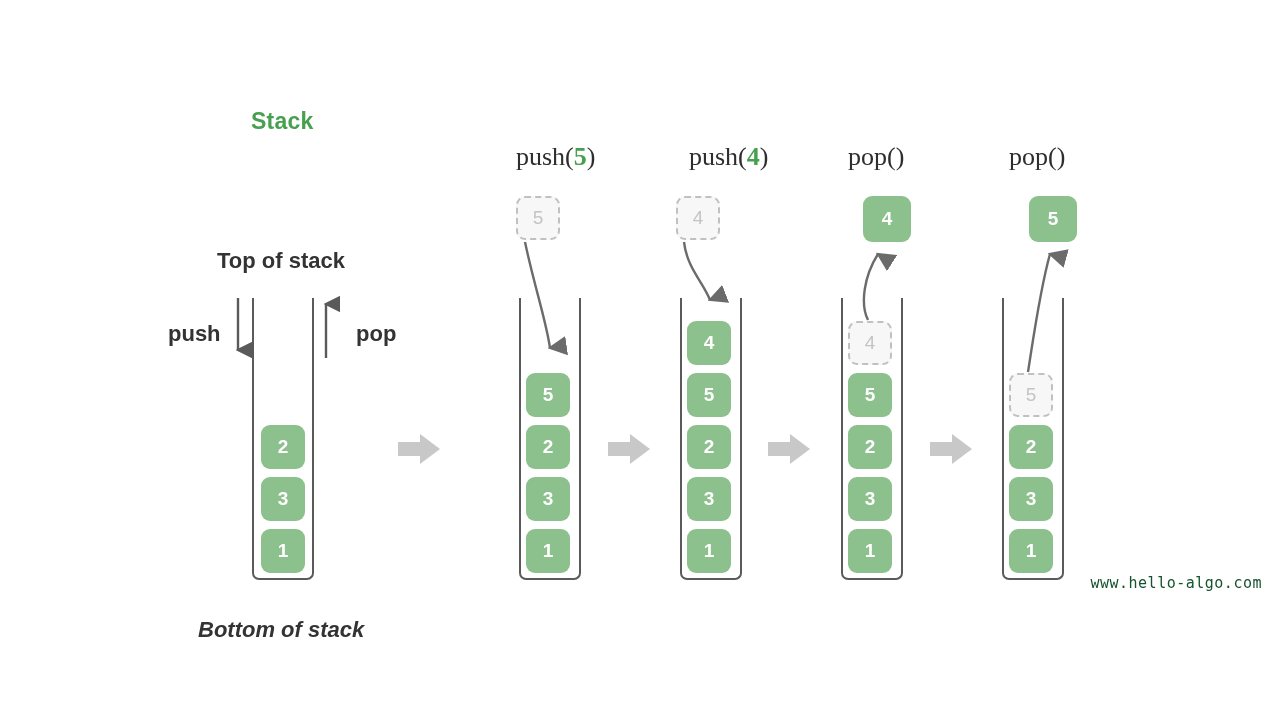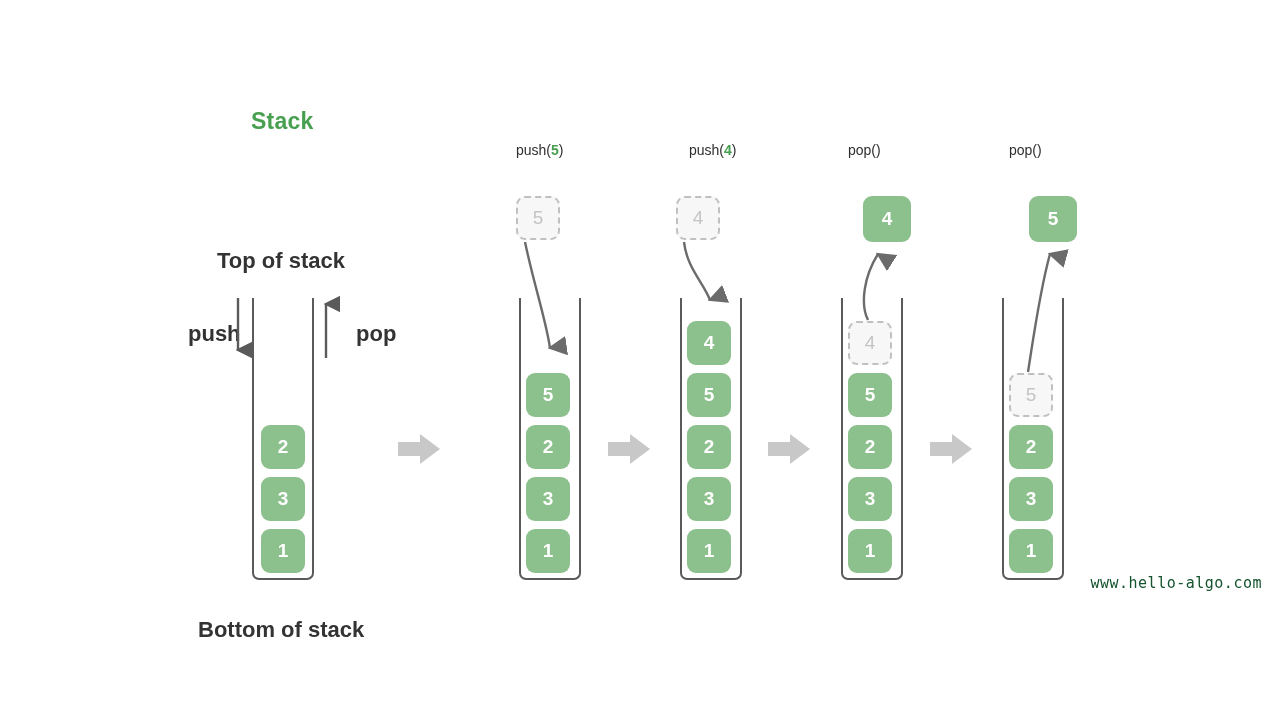--- a/index.html
+++ b/index.html
@@ -19,28 +19,28 @@
     font-size: 23px; font-weight: bold;
     color: #47a04f; letter-spacing: 0.2px;
   }
 
   
   .lbl-bold {
     font-size: 22px; font-weight: bold; color: #333333;
     white-space: nowrap;
   }
   .lbl-top     { left: 217px; top: 248px; }
-  .lbl-bottom  { left: 198px; top: 617px; }
-  .lbl-push    { left: 168px; top: 321px; margin-left: 20px; }
+  .lbl-bottom  { left: 198px; top: 617px; font-style: italic; }
+  .lbl-push    { left: 168px; top: 321px; }
   .lbl-pop     { left: 356px; top: 321px; }
 
   
   .op-header {
-    font-size: 14px; color: #2e2e2e;
-    font-family: Liberation Sans, sans-serif;
+    font-size: 26px; color: #2e2e2e;
+    font-family: Liberation Serif, serif;
     white-space: nowrap;
   }
   .op-header .arg { color: #47a04f; font-weight: bold; }
 
   
   .container {
     width: 62px; height: 282px;
     border-left: 2px solid #5a5a5a;
     border-right: 2px solid #5a5a5a;
     border-bottom: 2px solid #5a5a5a;

